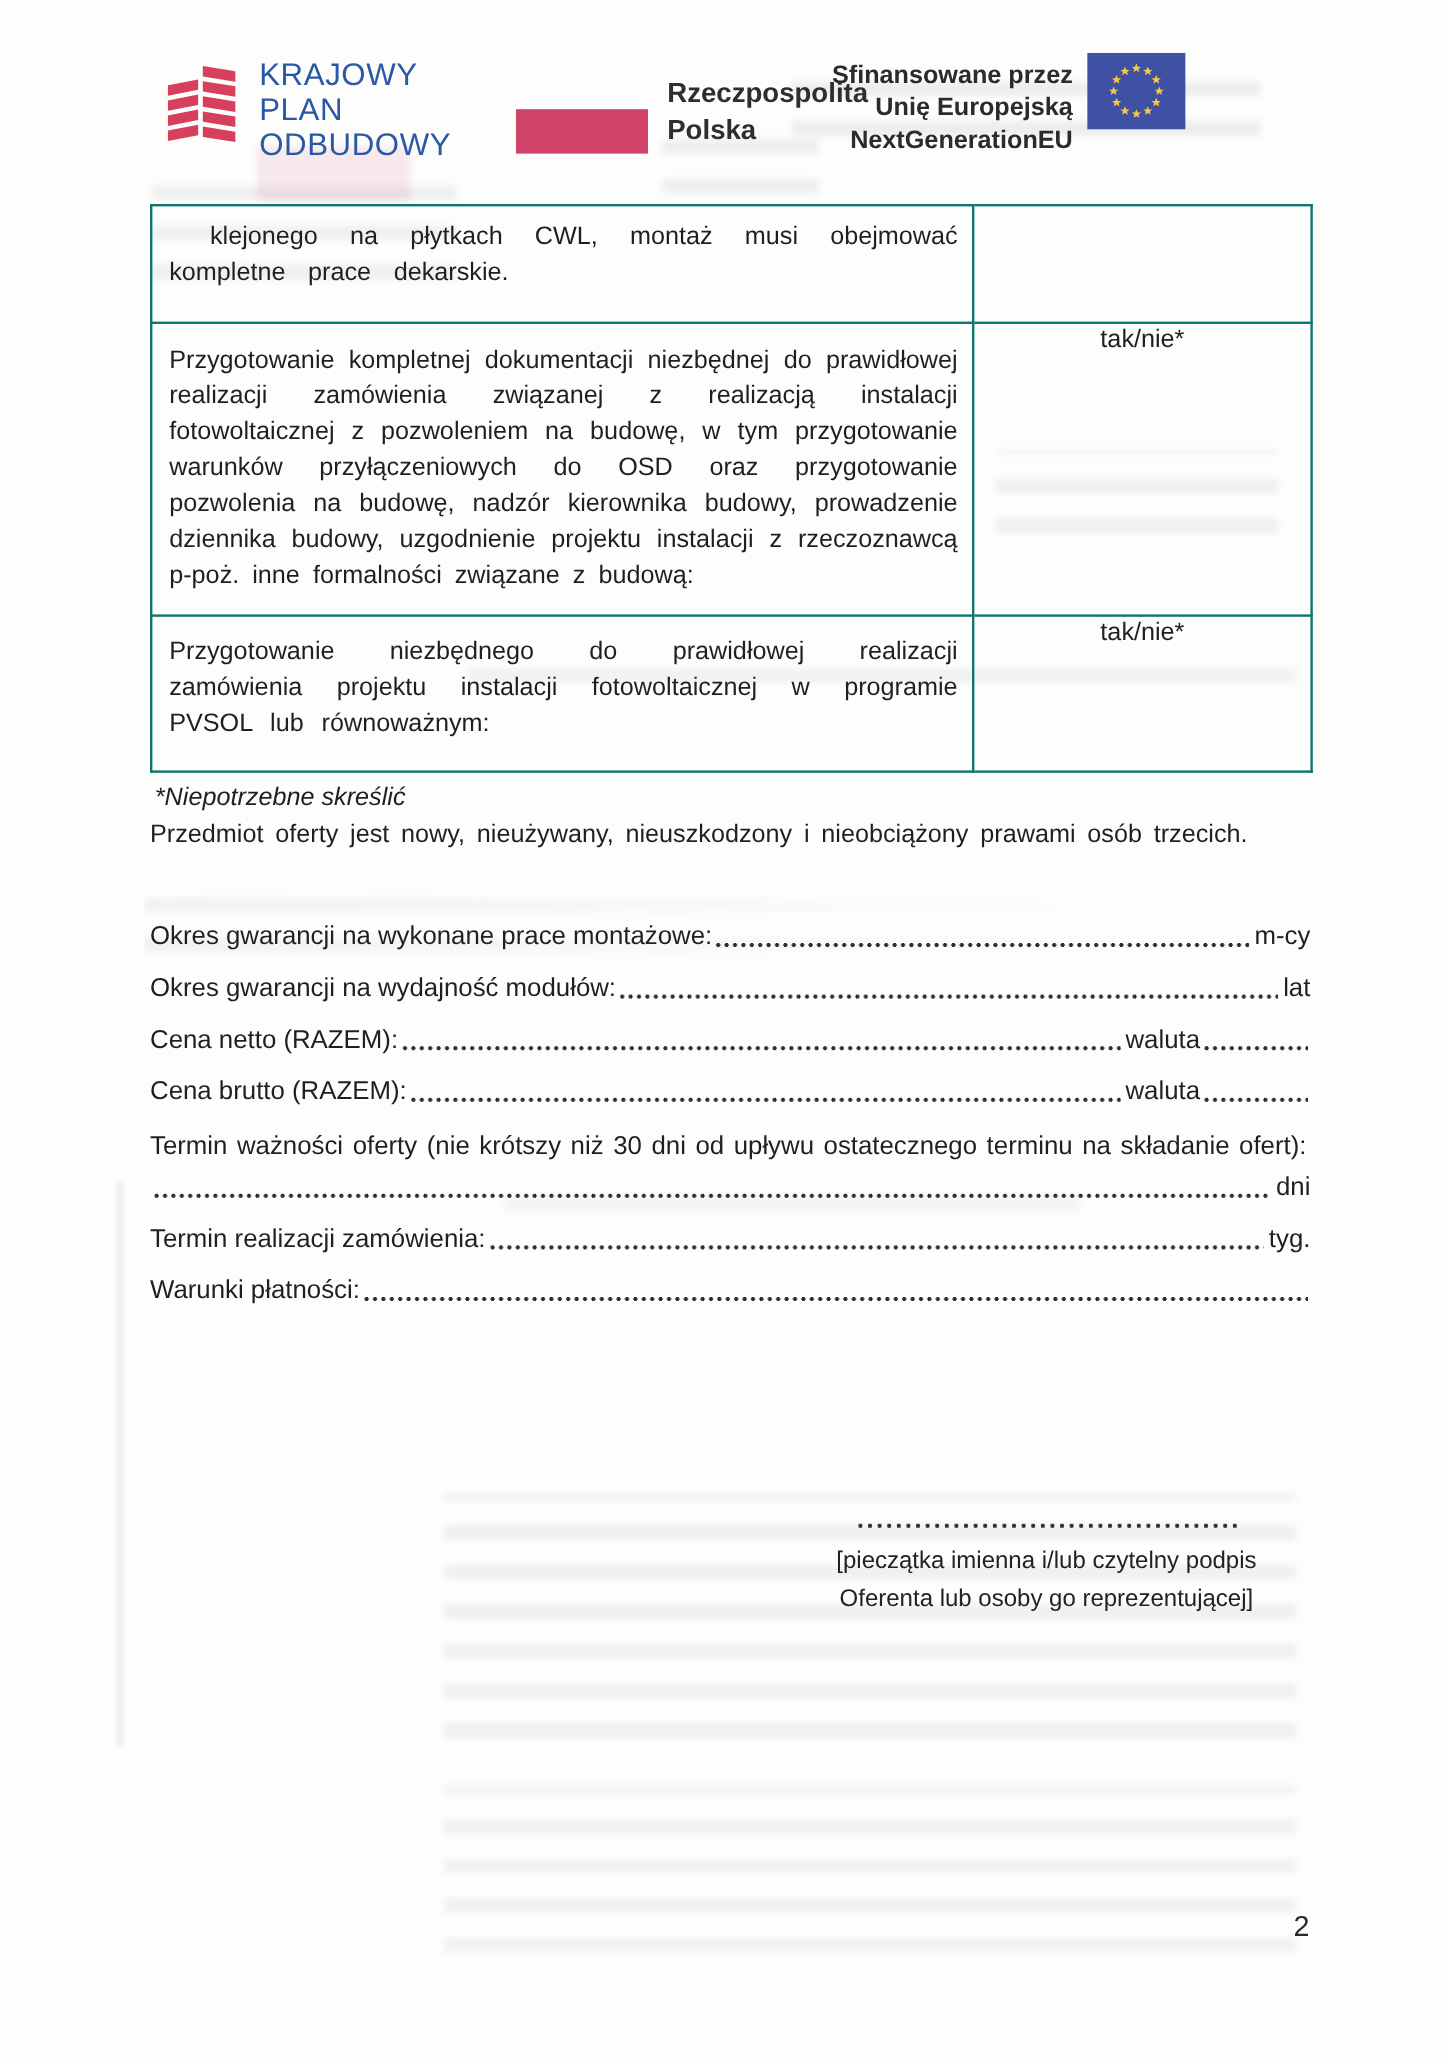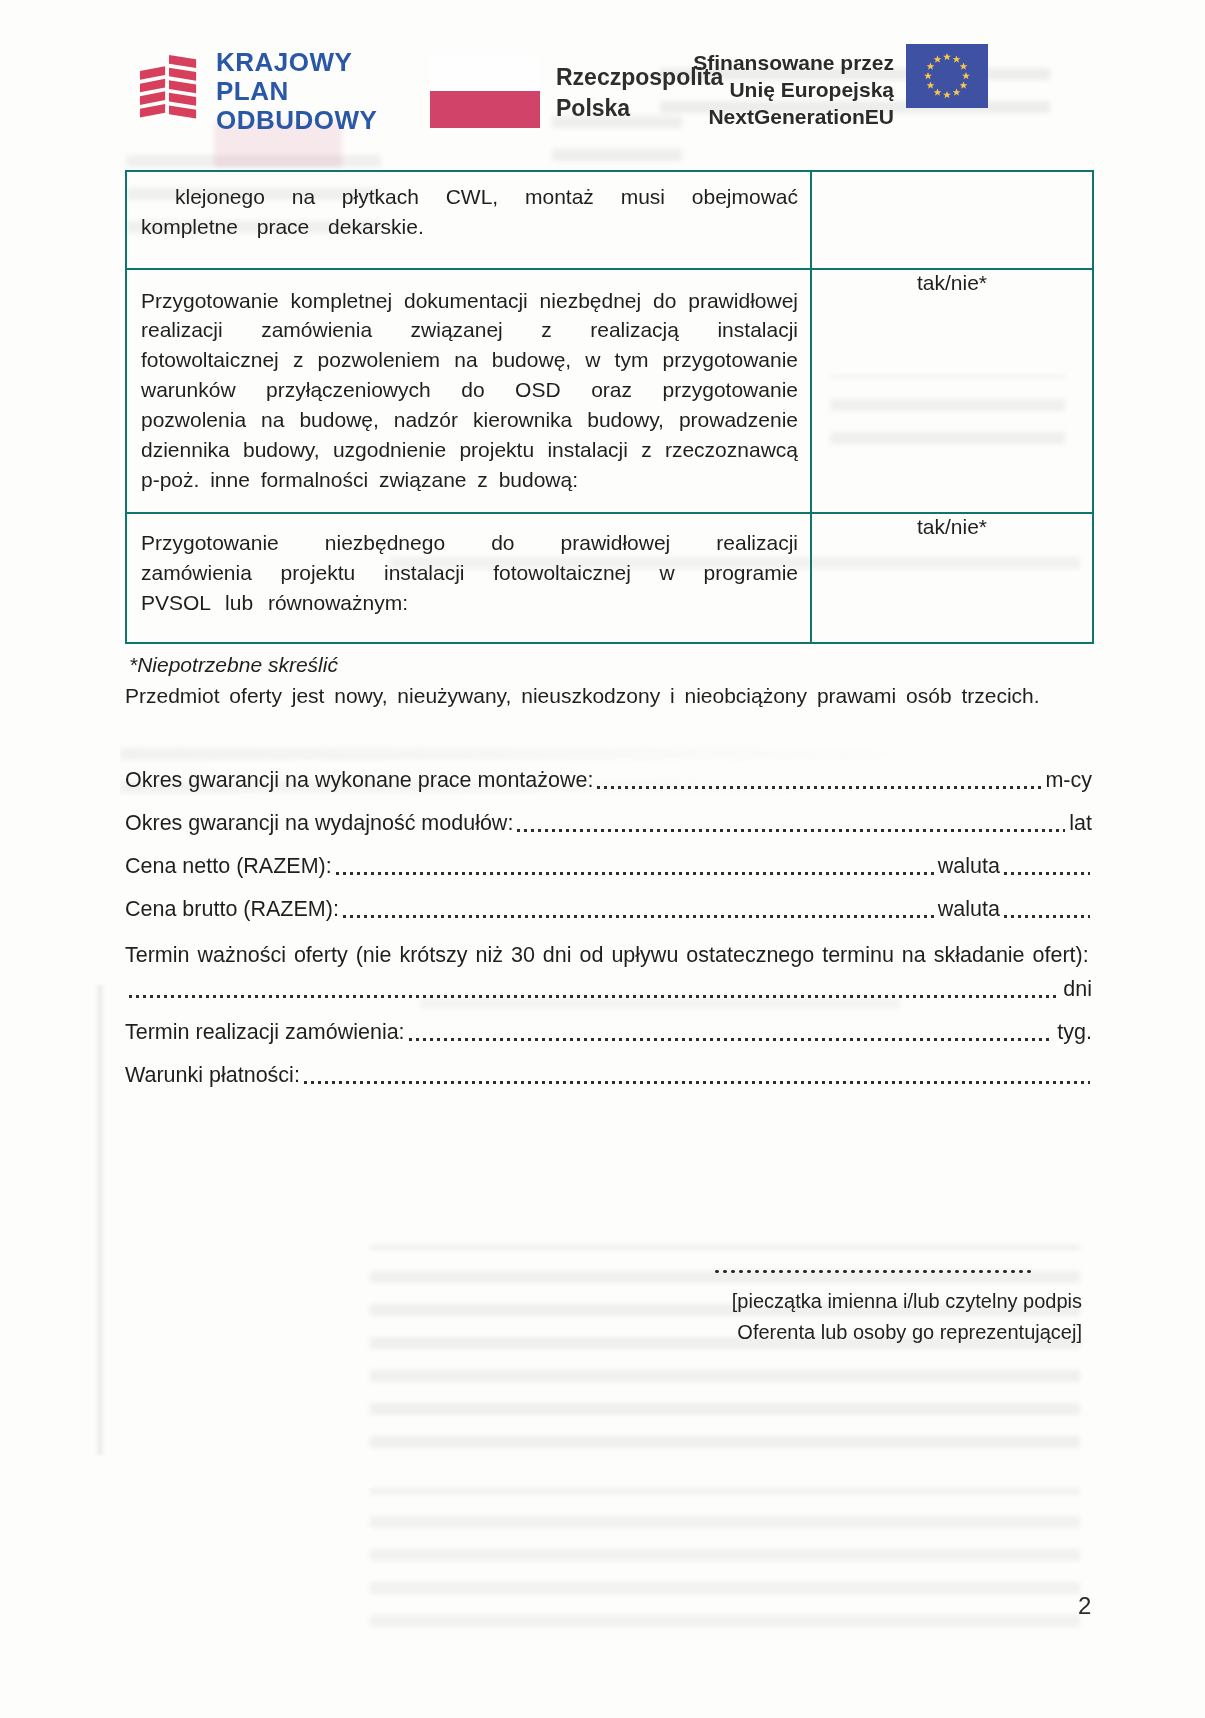--- a/index.html
+++ b/index.html
@@ -10,21 +10,21 @@
     color:#1f1f1f;
     position:relative;
     overflow:hidden;
   }
   .page{position:relative;width:1205px;height:1718px;}
 
   
   .hdr{position:relative;height:170px;}
   .kpo{position:absolute;left:138px;top:46px;display:flex;align-items:flex-start;}
   .kpo svg{display:block;}
-  .kpo-text{margin-left:16px;font-weight:bold;color:#2b57a7;font-size:26px;line-height:1.12;letter-spacing:.5px;margin-top:2px;}
+  .kpo-text{margin-left:16px;font-weight:normal;color:#2b57a7;font-size:26px;line-height:1.12;letter-spacing:.5px;margin-top:2px;}
   .plflag{position:absolute;left:430px;top:55px;width:110px;height:73px;box-shadow:0 0 0 1px #e3e3e3 inset;}
   .plflag .w{height:36px;background:#fefefe;}
   .plflag .r{height:37px;background:#d2436a;}
   .plname{position:absolute;left:556px;top:62px;font-weight:bold;color:#2e2e2e;font-size:23px;line-height:1.35;}
   .eu-txt{position:absolute;left:580px;top:50px;width:314px;text-align:right;color:#2b2b2b;font-size:21px;line-height:1.28;font-weight:600;}
   .eu-txt .b{font-weight:800;}
   .euflag{position:absolute;left:906px;top:44px;}
 
   
   .ghost{position:absolute;pointer-events:none;filter:blur(2.5px);
@@ -56,21 +56,21 @@
   .frow{display:flex;align-items:flex-end;margin-bottom:13px;font-size:21.5px;line-height:1.4;}
   .flabel{white-space:nowrap;}
   .leader{flex:1 1 auto;height:30px;margin:0 2px;
     background-image:radial-gradient(circle,#2e2e2e 1.5px,rgba(0,0,0,0) 1.9px);
     background-size:7px 5px;background-repeat:repeat-x;
     background-position:left 0 bottom 5px;}
   .leader.tail{flex:0 0 88px;}
   .funit{white-space:nowrap;padding-left:2px;}
   .validity{font-size:21.5px;line-height:1.72;text-align:justify;margin:8px 0 0;word-spacing:2px;}
 
-  .sig{width:420px;margin:168px 10px 0 auto;text-align:right;}
+  .sig{width:420px;margin:168px 10px 0 auto;text-align:center;}
   .sig-line{width:318px;height:18px;margin:0 auto 10px;
     background-image:radial-gradient(circle,#2e2e2e 1.6px,rgba(0,0,0,0) 2px);
     background-size:8px 5px;background-repeat:repeat-x;
     background-position:left 0 bottom 2px;}
   .sig-cap{font-size:20px;line-height:1.55;color:#222;}
 
   .pagenum{position:absolute;left:1078px;top:1592px;font-size:24px;color:#2a2a2a;}
 </style>
 </head>
 <body>

